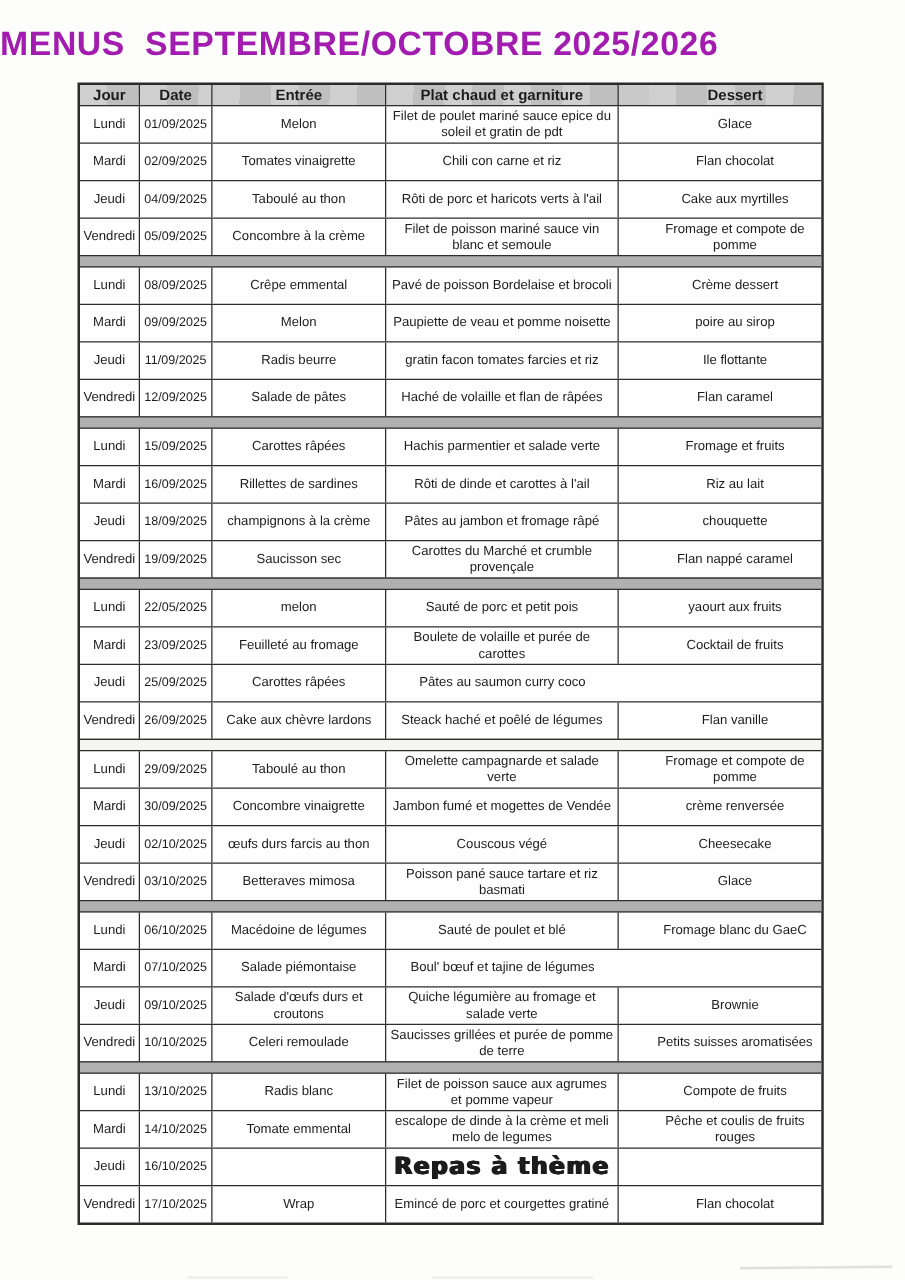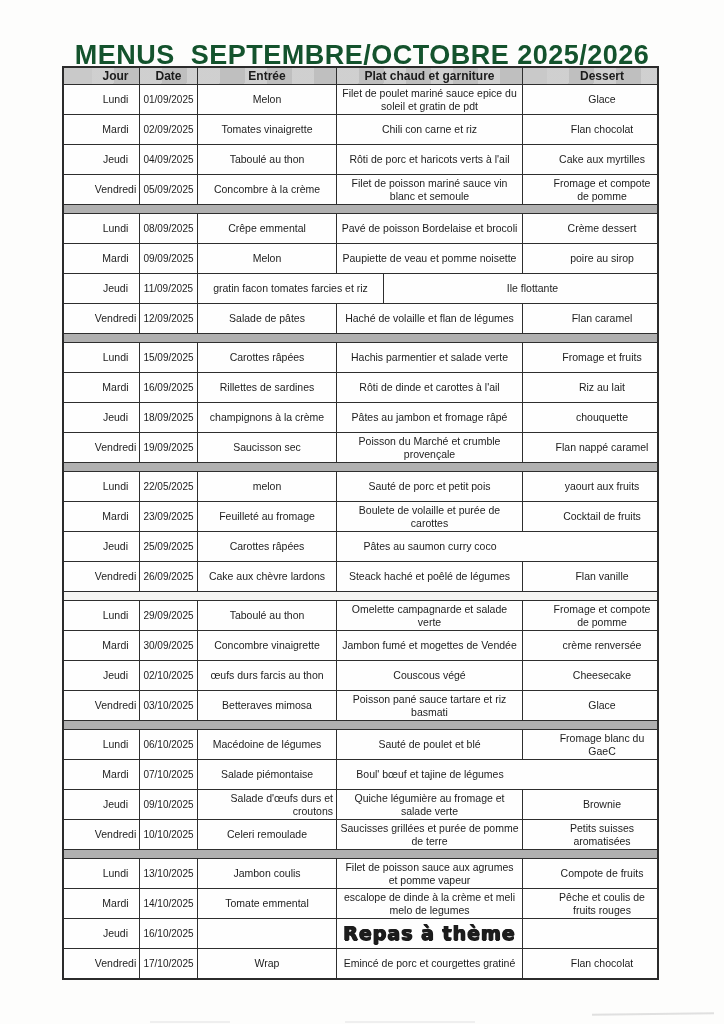--- a/index.html
+++ b/index.html
@@ -4,57 +4,55 @@
 <style>
   html,body{margin:0;padding:0;}
   body{
     width:724px;height:1024px;overflow:hidden;position:relative;
     background:#fdfdfc;
     font-family:"Liberation Sans",sans-serif;
     color:#1c1c1c;
   }
   .page-title{
     margin:0;
-    padding-top:40px;
-    text-align:center;
+    padding-top:20px;
     font-size:27px;
     font-weight:700;
     letter-spacing:0.5px;
-    color:#14532d;
+    color:#a21caf;
     white-space:pre;
   }
   .menu-table{
     position:absolute;
     left:62px;top:66px;
     width:597px;
     border:2px solid #2b2b2b;
     background:#fefefe;
     box-sizing:border-box;
   }
   .row{
     display:flex;
     border-bottom:1px solid #2e2e2e;
     min-height:29px;
     align-items:stretch;
-    padding-left:28px;
   }
   .row:last-child{border-bottom:none;}
   .cell{
     display:flex;align-items:center;justify-content:center;
     text-align:center;
     border-right:1px solid #2e2e2e;
     padding:2px 3px;
     box-sizing:border-box;
     font-size:10.5px;
     line-height:1.18;
   }
   .cell:last-child{border-right:none;}
   .c-jour{width:48px;flex:0 0 48px;}
   .c-date{width:58px;flex:0 0 58px;font-size:10px;padding:2px 1px;}
-  .c-entree{width:139px;flex:0 0 139px;text-align:right;}
+  .c-entree{width:139px;flex:0 0 139px;}
   .c-plat{width:186px;flex:0 0 186px;}
   .c-dessert{flex:1 1 auto;margin-left:24px;}
   .header-row{
     min-height:16px;
     background:#c9c9c9;
   }
   .header-row .cell{
     font-weight:700;
     font-size:12px;
     padding:1px 2px;
@@ -140,29 +138,30 @@
     <div class="cell c-jour">Mardi</div>
     <div class="cell c-date">09/09/2025</div>
     <div class="cell c-entree">Melon</div>
     <div class="cell c-plat">Paupiette de veau et pomme noisette</div>
     <div class="cell c-dessert">poire au sirop</div>
   </div>
 
   <div class="row">
     <div class="cell c-jour">Jeudi</div>
     <div class="cell c-date">11/09/2025</div>
+    <div class="cell c-entree">Radis beurre</div>
     <div class="cell c-plat">gratin facon tomates farcies et riz</div>
     <div class="cell c-dessert">Ile flottante</div>
   </div>
 
   <div class="row">
     <div class="cell c-jour">Vendredi</div>
     <div class="cell c-date">12/09/2025</div>
     <div class="cell c-entree">Salade de pâtes</div>
-    <div class="cell c-plat">Haché de volaille et flan de légumes</div>
+    <div class="cell c-plat">Haché de volaille et flan de râpées</div>
     <div class="cell c-dessert">Flan caramel</div>
   </div>
 
   <div class="week-separator" style="background: rgb(176, 176, 176);"></div>
 
   <div class="row">
     <div class="cell c-jour">Lundi</div>
     <div class="cell c-date">15/09/2025</div>
     <div class="cell c-entree">Carottes râpées</div>
     <div class="cell c-plat">Hachis parmentier et salade verte</div>
@@ -182,21 +181,21 @@
     <div class="cell c-date">18/09/2025</div>
     <div class="cell c-entree">champignons à la crème</div>
     <div class="cell c-plat">Pâtes au jambon et fromage râpé</div>
     <div class="cell c-dessert">chouquette</div>
   </div>
 
   <div class="row">
     <div class="cell c-jour">Vendredi</div>
     <div class="cell c-date">19/09/2025</div>
     <div class="cell c-entree">Saucisson sec</div>
-    <div class="cell c-plat">Poisson du Marché et crumble provençale</div>
+    <div class="cell c-plat">Carottes du Marché et crumble provençale</div>
     <div class="cell c-dessert">Flan nappé caramel</div>
   </div>
 
   <div class="week-separator" style="background: rgb(176, 176, 176);"></div>
 
   <div class="row">
     <div class="cell c-jour">Lundi</div>
     <div class="cell c-date">22/05/2025</div>
     <div class="cell c-entree">melon</div>
     <div class="cell c-plat">Sauté de porc et petit pois</div>
@@ -291,21 +290,21 @@
     <div class="cell c-entree">Celeri remoulade</div>
     <div class="cell c-plat">Saucisses grillées et purée de pomme de terre</div>
     <div class="cell c-dessert">Petits suisses aromatisées</div>
   </div>
 
   <div class="week-separator" style="background: rgb(176, 176, 176);"></div>
 
   <div class="row">
     <div class="cell c-jour">Lundi</div>
     <div class="cell c-date">13/10/2025</div>
-    <div class="cell c-entree">Jambon coulis</div>
+    <div class="cell c-entree">Radis blanc</div>
     <div class="cell c-plat">Filet de poisson sauce aux agrumes et pomme vapeur</div>
     <div class="cell c-dessert">Compote de fruits</div>
   </div>
 
   <div class="row">
     <div class="cell c-jour">Mardi</div>
     <div class="cell c-date">14/10/2025</div>
     <div class="cell c-entree">Tomate emmental</div>
     <div class="cell c-plat">escalope de dinde à la crème et meli melo de legumes</div>
     <div class="cell c-dessert">Pêche et coulis de fruits rouges</div>

